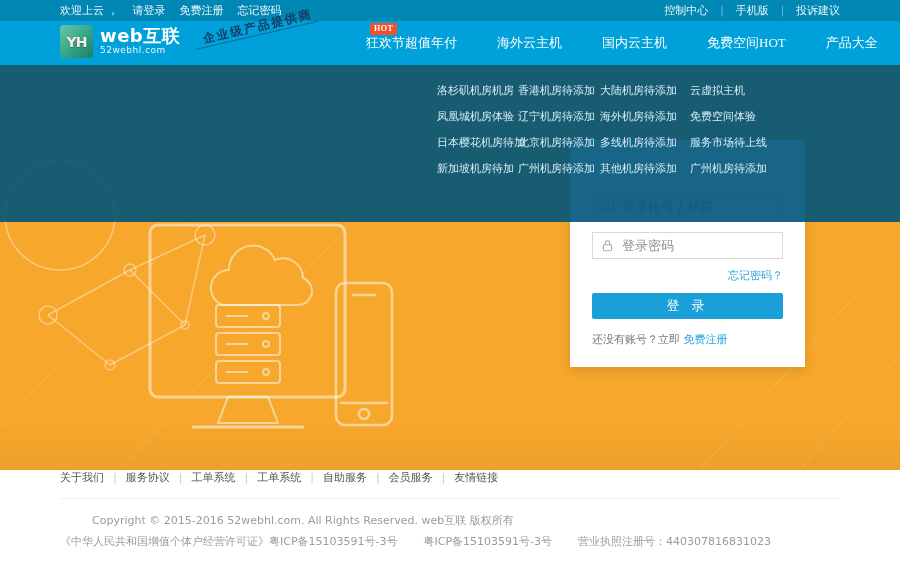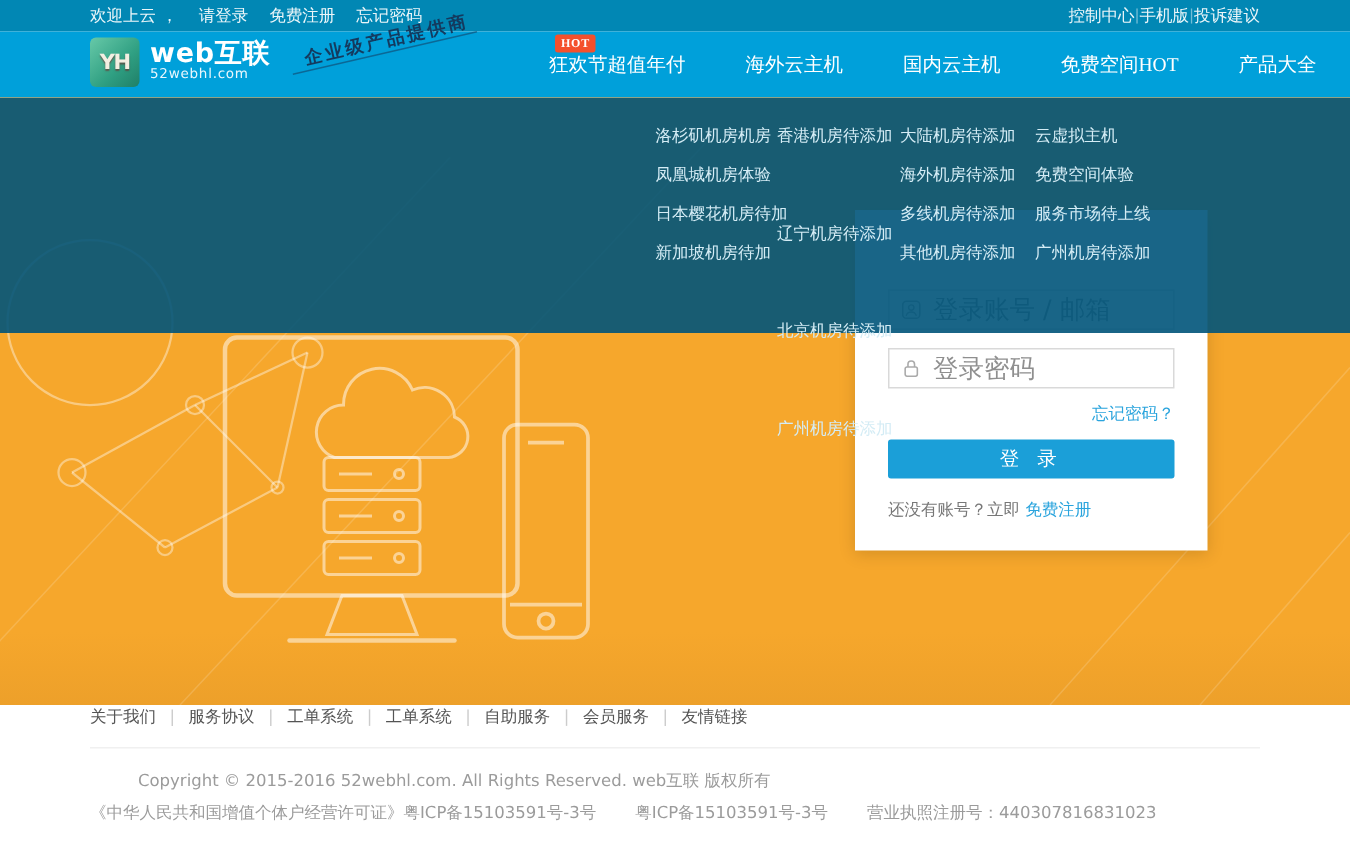--- a/index.html
+++ b/index.html
@@ -5,21 +5,21 @@
   * { margin:0; padding:0; box-sizing:border-box; }
   html,body { width:900px; height:573px; overflow:hidden; background:#fff;
     font-family:"DejaVu Sans","Liberation Sans",sans-serif; }
 
   
   .topbar { height:21px; background:#0187b4; color:rgba(255,255,255,.92);
     font-size:11px; display:flex; align-items:center; }
   .topbar-inner { width:780px; margin:0 auto; display:flex; align-items:center; }
   .topbar a { color:rgba(255,255,255,.92); text-decoration:none; cursor:pointer; }
   .tb-left { display:flex; gap:14px; align-items:center; }
-  .tb-right { margin-left:auto; display:flex; align-items:center; gap:0;justify-content:space-between; }
+  .tb-right { margin-left:auto; display:flex; align-items:center; gap:12px;justify-content:space-between; }
   .tb-sep { color:rgba(255,255,255,.45); font-size:10px; }
 
   
   .navbar { height:44px; background:#00a0da; position:relative; }
   .nav-inner { width:780px; margin:0 auto; height:44px; position:relative; }
   .logo-wrap { position:absolute; left:0; top:4px; display:flex; align-items:center; }
   .logo-icon { width:33px; height:33px; border-radius:4px;
     background:linear-gradient(135deg,#67c9a8 0%,#2f9f82 60%,#1f7f68 100%);
     color:#f3efe2; font-weight:bold; font-size:14px; display:flex;
     align-items:center; justify-content:center; letter-spacing:-1px;
@@ -45,42 +45,42 @@
     background:linear-gradient(#f6a72c 0%,#f6a72c 88%,#eda02a 100%); overflow:hidden; }
   .illustration { position:absolute; left:0; top:0; }
 
   
   .login-panel { position:absolute; left:570px; top:75px; width:235px; height:227px;
     background:#fff; box-shadow:0 2px 10px rgba(60,40,0,.18); z-index:2; }
   .lp-input { position:absolute; left:22px; right:22px; height:27px;
     border:1px solid #d9d9d9; background:#fff; display:flex; align-items:center;
     padding:0 8px; gap:8px; }
   .lp-input svg { flex:0 0 auto; }
-  .lp-input input { border:none; outline:none; flex:1; font-size:17px; color:#555;
+  .lp-input input { border:none; outline:none; flex:1; font-size:13px; color:#555;
     font-family:"DejaVu Sans","Liberation Sans",sans-serif; background:transparent; }
   .lp-input input::placeholder { color:#8f8f8f; opacity:1; }
   .inp-account { top:53px; }
   .inp-password { top:92px; }
   .forgot-row { position:absolute; top:124px; right:22px; }
   .forgot-link { color:#2aa4dd; font-size:11px; text-decoration:none; cursor:pointer; }
   .login-btn { position:absolute; top:153px; left:22px; right:22px; height:26px;
     background:#1b9fd8; color:#fff; border:none; border-radius:2px; font-size:13px;
     letter-spacing:4px; cursor:pointer;
     font-family:"DejaVu Sans","Liberation Sans",sans-serif; }
   .register-row { position:absolute; top:192px; left:22px; font-size:11px; color:#777; }
   .register-link { color:#2aa4dd; text-decoration:none; cursor:pointer; }
 
   
   .mega-band { position:absolute; left:0; top:0; width:900px; height:157px;
     background:rgba(0,84,122,.9); z-index:3; }
   .mega-grid { position:absolute; left:437px; top:13px; display:flex; }
   .mega-col { display:flex; flex-direction:column; }
   .mega-col a { display:block; color:#d4ecf5; font-size:11px; line-height:26px;
     text-decoration:none; white-space:nowrap; cursor:pointer; }
-  .col-1 { width:81px; } .col-2 { width:82px;gap:39px; } .col-3 { width:90px; } .col-4 { width:130px; }
+  .col-1 { width:81px; } .col-2 { width:82px; } .col-3 { width:90px; } .col-4 { width:130px; }
 
   
   .footer { height:103px; background:#fff; }
   .footer-inner { width:780px; margin:0 auto; padding-top:0; }
   .f-links { font-size:11px; color:#555; display:flex; align-items:center; gap:9px;
     padding-bottom:13px; border-bottom:1px solid #f0f0f0; }
   .f-links a { color:#555; text-decoration:none; cursor:pointer; }
   .f-sep { color:#ccc; }
   .f-copy { margin-top:14px; font-size:11px; color:#9b9b9b;margin-left:32px; }
   .f-license { margin-top:6px; font-size:11px; color:#9b9b9b; display:flex; }

